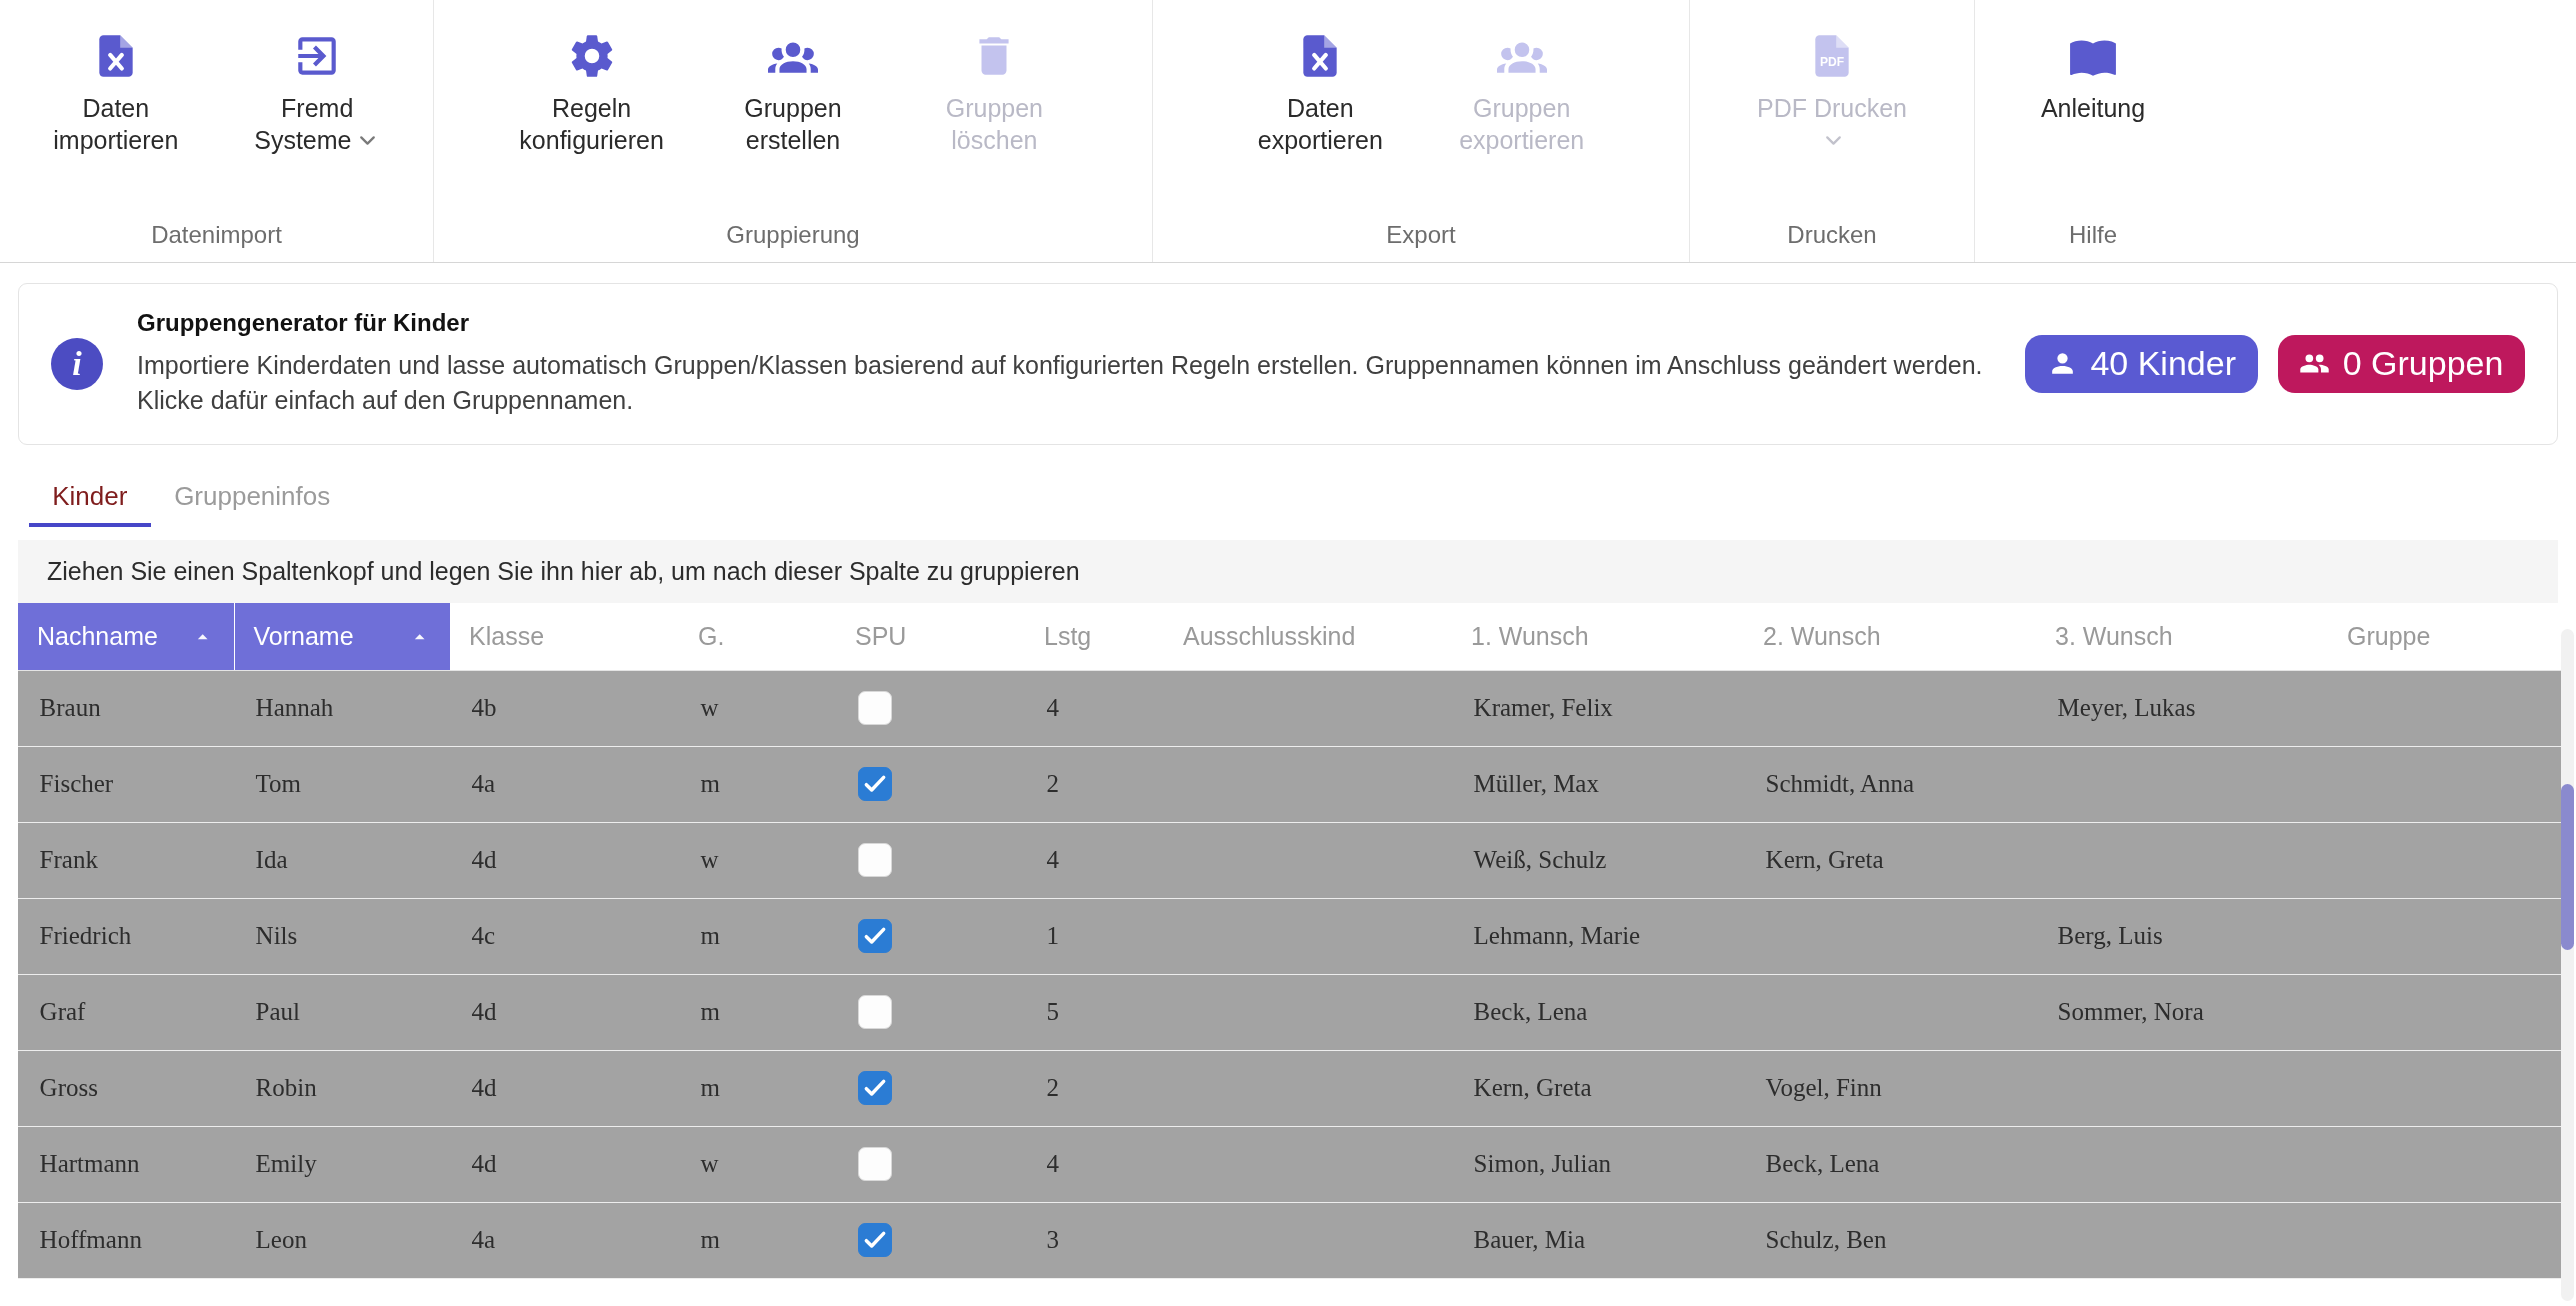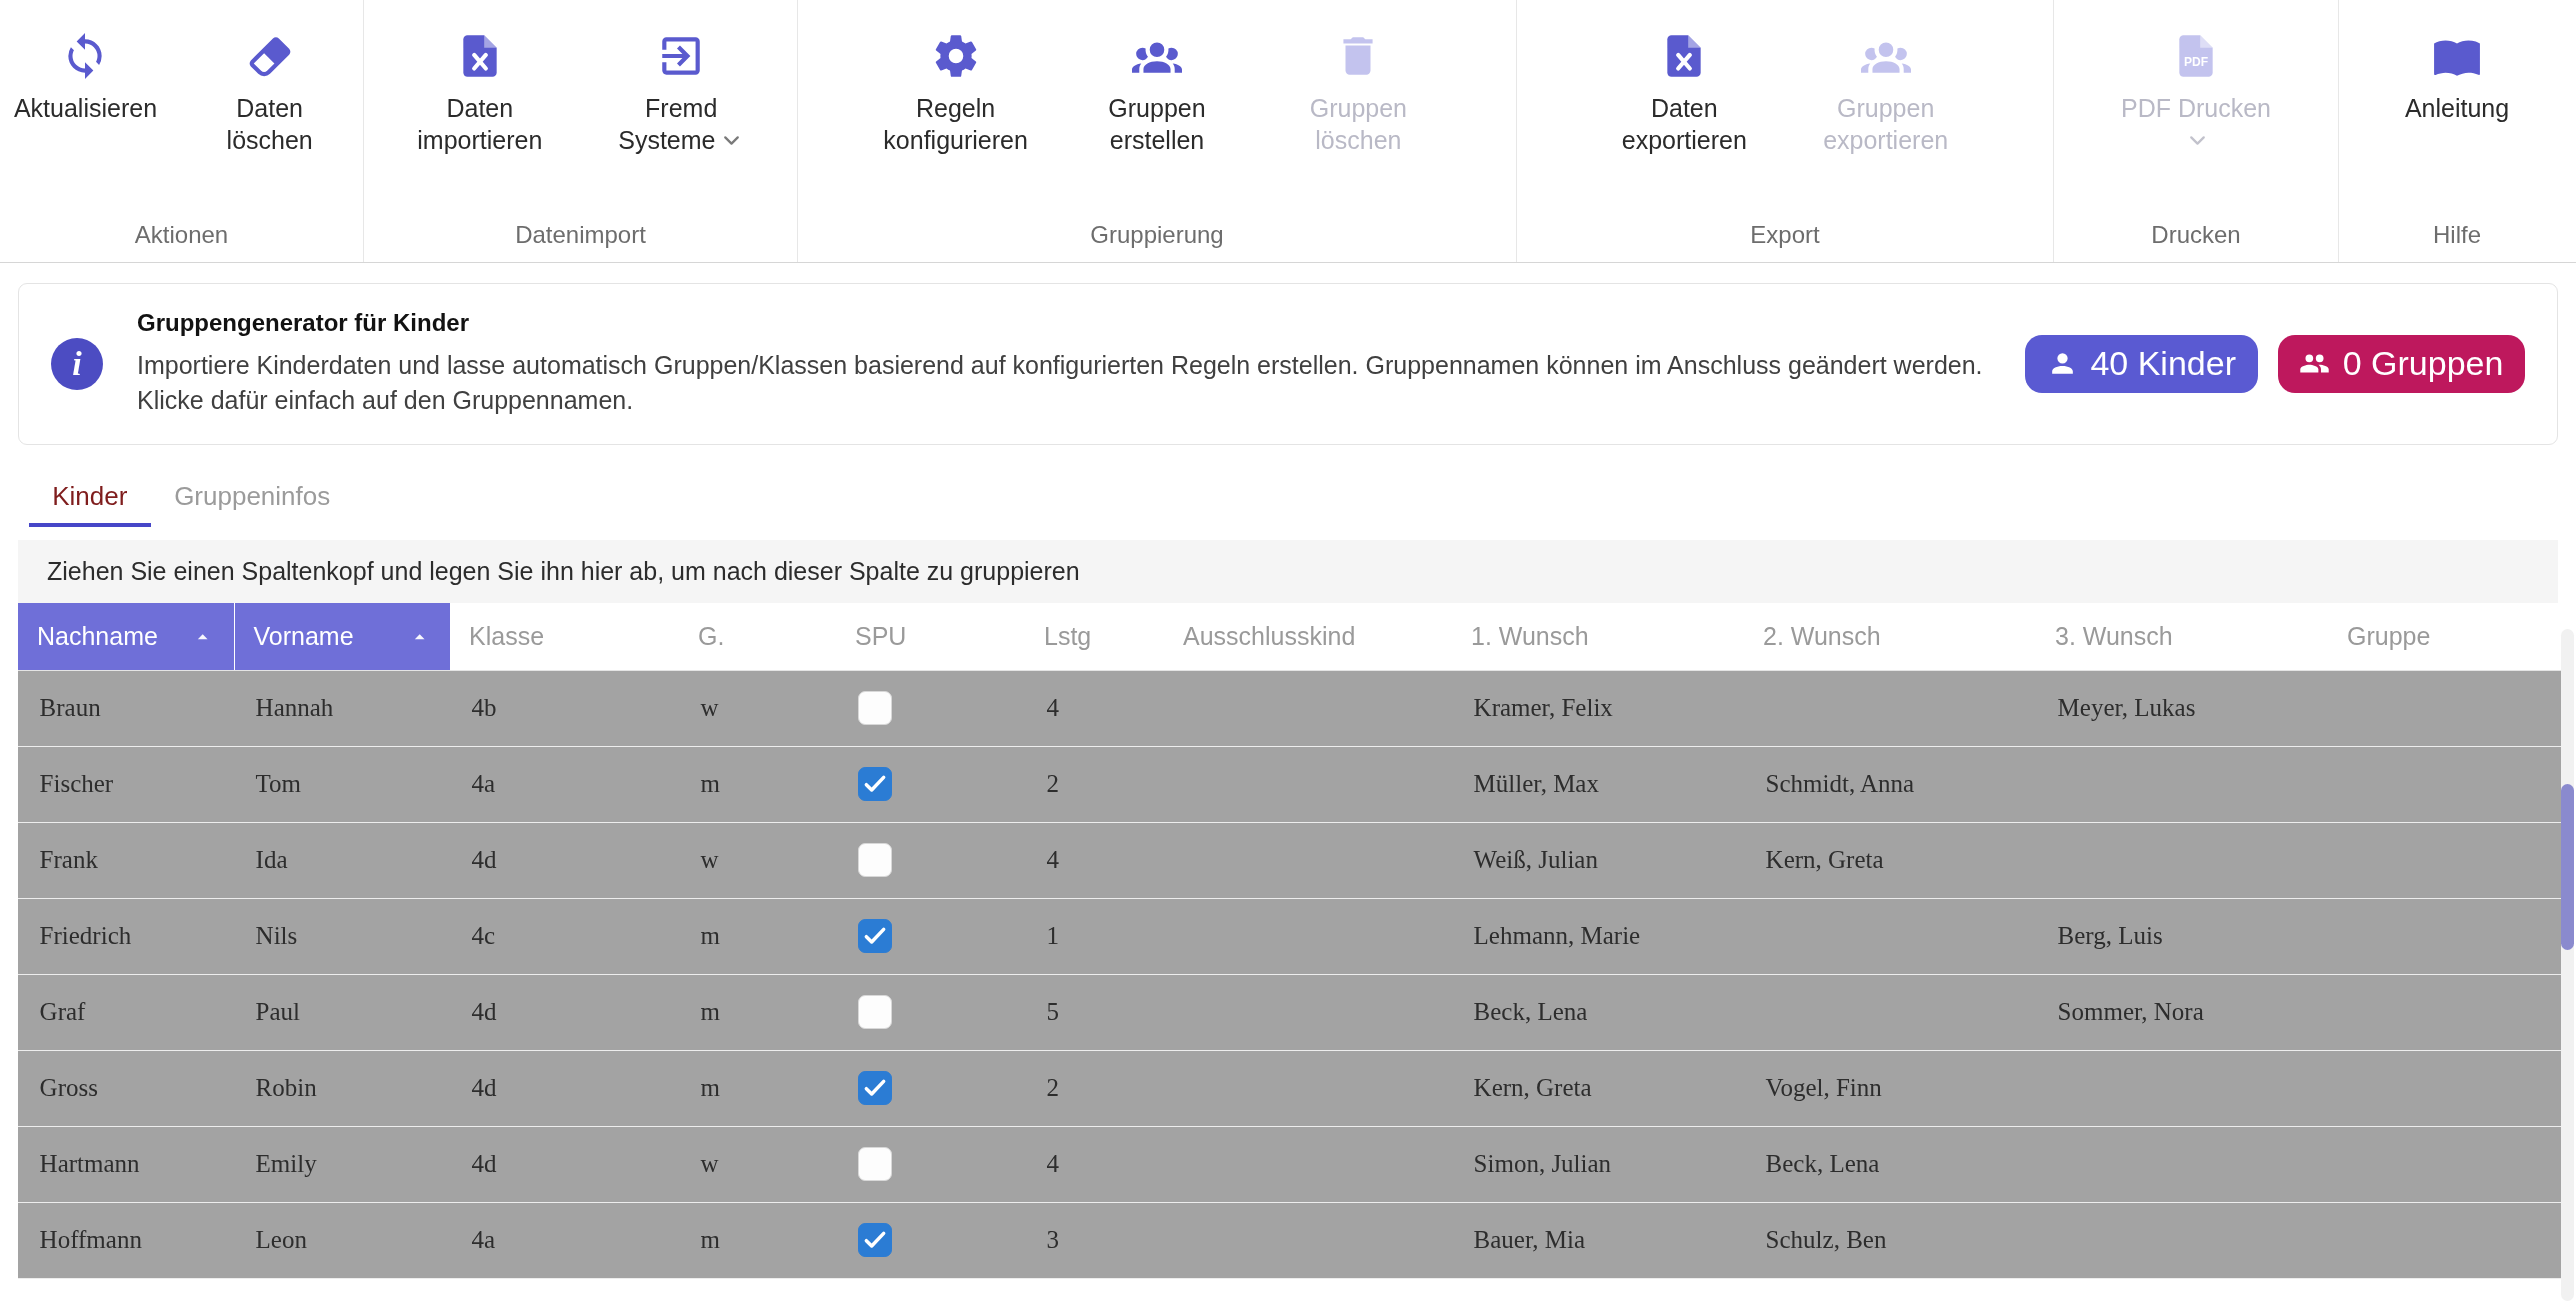--- a/index.html
+++ b/index.html
@@ -80,41 +80,20 @@
   
   .v-scrollbar{position:absolute;right:1.8px;top:629px;bottom:5.4px;width:13.5px;background:#f1f1f1;border-radius:7.2px;}
   .v-thumb{position:absolute;top:155px;left:0;width:13.5px;height:166px;background:#8a8ace;border-radius:7.2px;}
 </style>
 </head>
 <body>
 
 <div class="app">
 
   <header class="ribbon" id="ribbon">
-      <div class="rgroup" style="width: 364px;">
-        <div class="ritems">
-          <div class="ritem">
-            <span class="icon">
-              <svg viewBox="0 0 24 24" aria-hidden="true">
-                <path fill="currentColor" d="M12 4V1L8 5l4 4V6a6 6 0 0 1 6 6c0 1.01-.25 1.97-.7 2.8l1.46 1.46A7.93 7.93 0 0 0 20 12c0-4.42-3.58-8-8-8zm0 14a6 6 0 0 1-6-6c0-1.01.25-1.97.7-2.8L5.24 7.74A7.93 7.93 0 0 0 4 12c0 4.42 3.58 8 8 8v3l4-4-4-4v3z"></path>
-              </svg>
-            </span>
-            <span class="rlabel">Aktualisieren</span>
-          </div>
-          <div class="ritem">
-            <span class="icon">
-              <svg viewBox="0 0 24 24" aria-hidden="true">
-                <path fill="currentColor" d="M16.24 3.56l4.95 4.94c.78.79.78 2.05 0 2.84L12 20.53a4.01 4.01 0 0 1-5.66 0L2.81 17c-.78-.79-.78-2.05 0-2.84l10.6-10.6c.79-.78 2.05-.78 2.83 0zM4.22 15.58l3.54 3.53c.78.79 2.04.79 2.83 0l3.53-3.53-4.95-4.95-4.95 4.95z"></path>
-              </svg>
-            </span>
-            <span class="rlabel">Daten löschen</span>
-          </div>
-        </div>
-        <div class="rcap">Aktionen</div>
-      </div>
       <div class="rgroup" style="width: 434px;">
         <div class="ritems">
           <div class="ritem">
             <span class="icon">
               <svg viewBox="0 0 24 24" aria-hidden="true">
                 <path fill="currentColor" d="M14 2H6a2 2 0 0 0-2 2v16c0 1.1.9 2 2 2h12a2 2 0 0 0 2-2V8l-6-6z"></path>
                 <path fill="#fff" opacity=".45" d="M14 2v6h6z"></path>
                 <path stroke="#fff" stroke-width="2" stroke-linecap="round" fill="none" d="M9.2 11.5l5.6 6.5M14.8 11.5l-5.6 6.5"></path>
               </svg>
             </span>
@@ -330,21 +309,21 @@
             <td></td>
           </tr>
           <tr>
             <td>Frank</td>
             <td>Ida</td>
             <td>4d</td>
             <td>w</td>
             <td><span class="cb"></span></td>
             <td>4</td>
             <td></td>
-            <td>Weiß, Julian</td>
+            <td>Weiß, Schulz</td>
             <td>Kern, Greta</td>
             <td></td>
             <td></td>
           </tr>
           <tr>
             <td>Friedrich</td>
             <td>Nils</td>
             <td>4c</td>
             <td>m</td>
             <td><span class="cb checked"><svg viewBox="0 0 24 24" aria-hidden="true">

